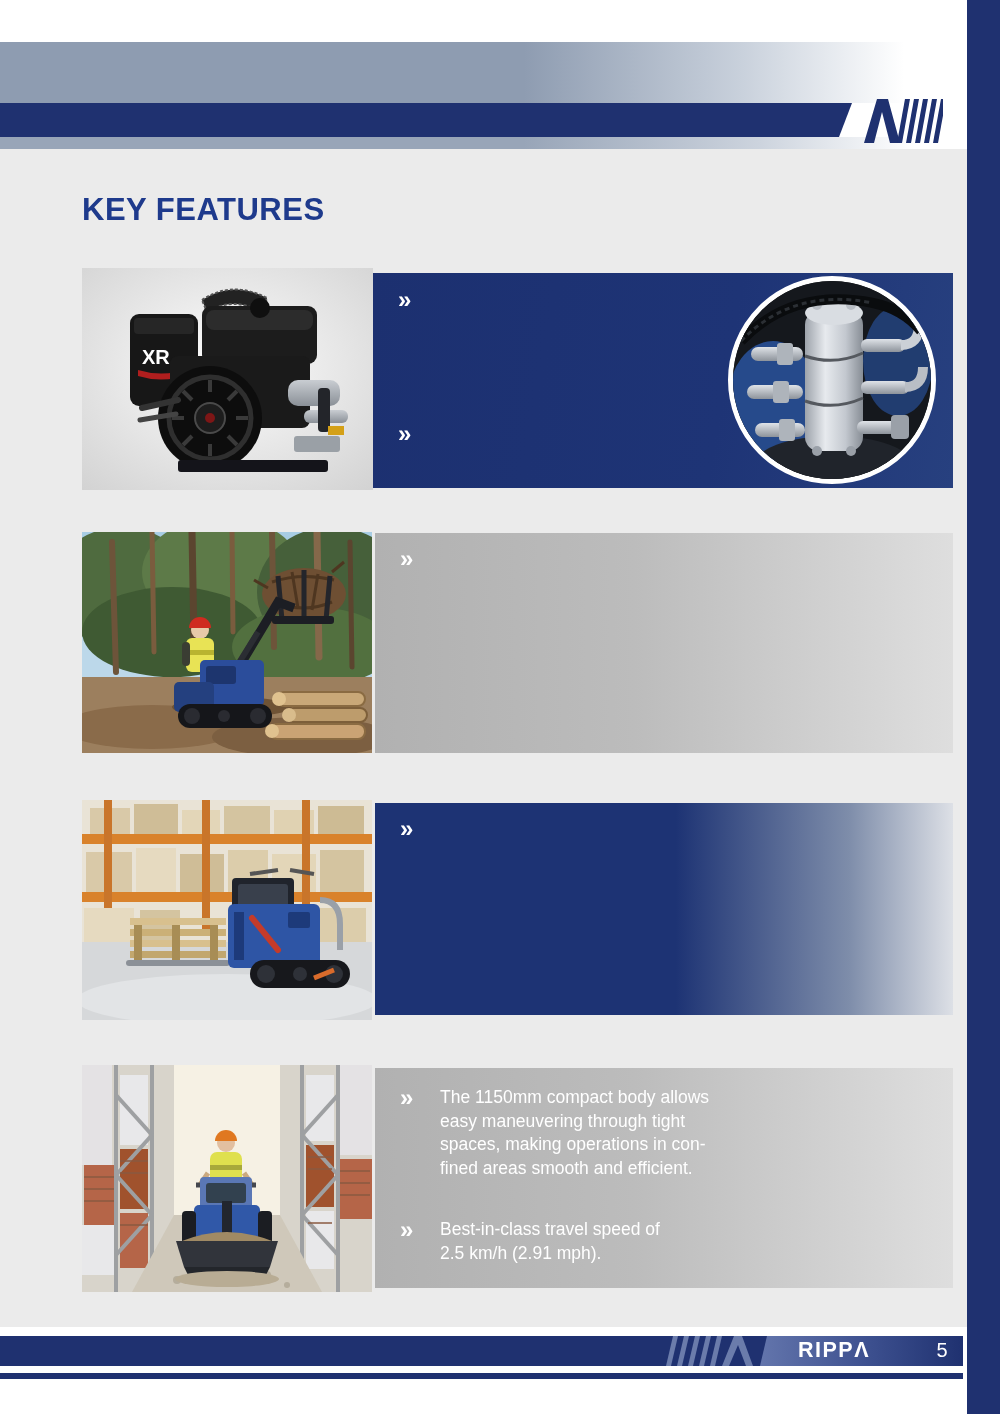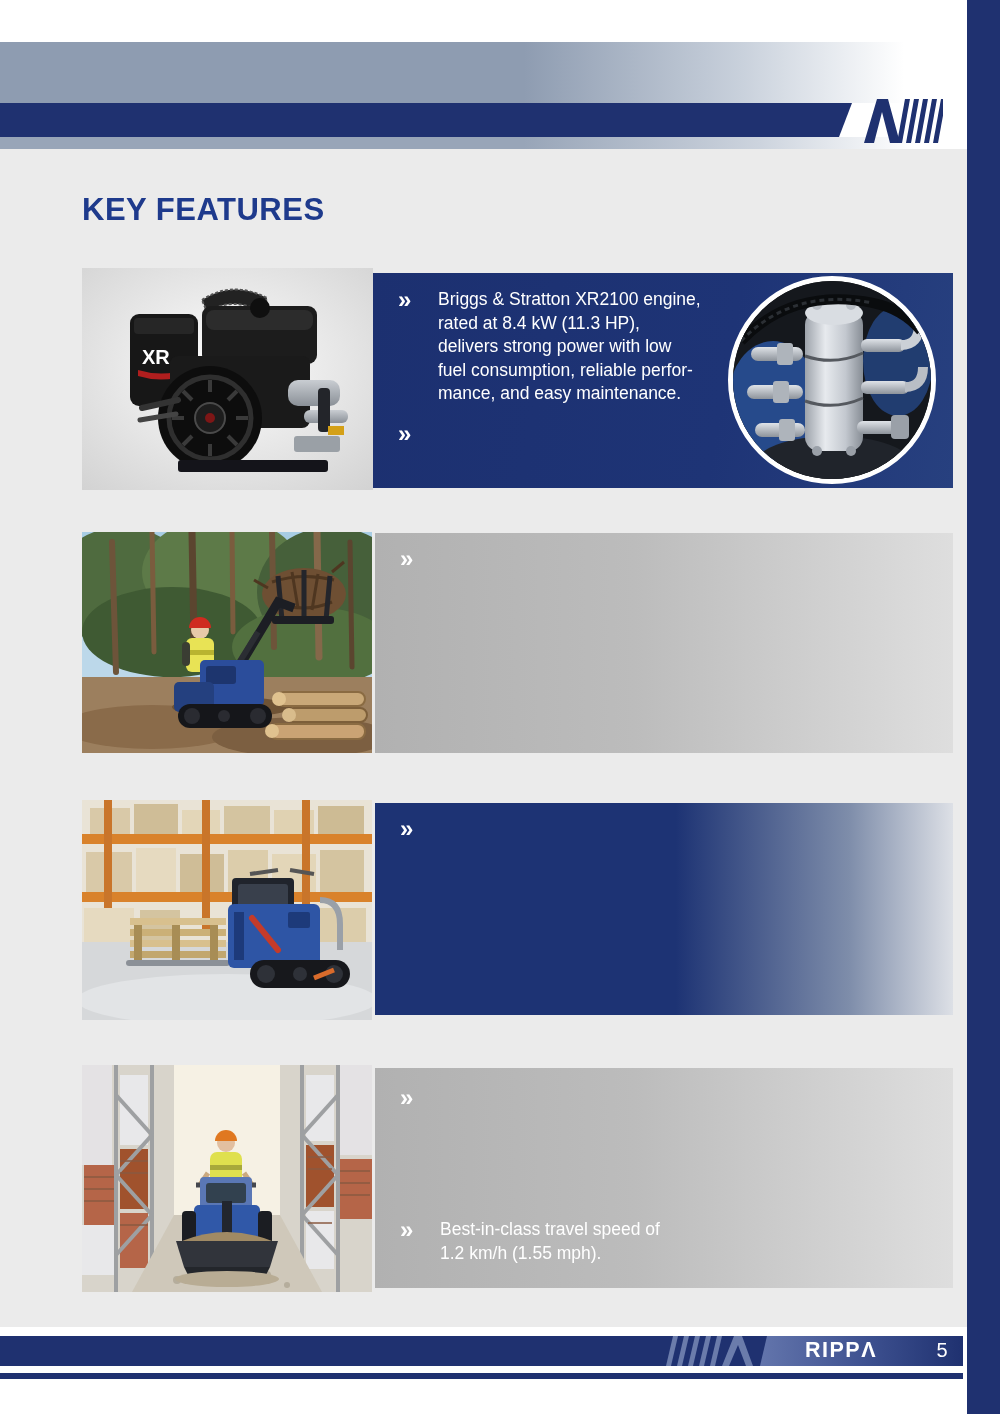--- a/index.html
+++ b/index.html
@@ -29,21 +29,21 @@
   .panel-gray{background:linear-gradient(90deg,#b1b1b1 0%,#bcbcbc 45%,#dedede 100%);}
   .bullet{position:absolute;left:25px;display:flex;}
   .bullet .marker{width:40px;flex:0 0 40px;color:#ffffff;font-size:24px;font-weight:bold;
     line-height:23px;letter-spacing:-2px;}
   .bullet .btext{color:#ffffff;font-size:17.5px;line-height:23.5px;white-space:pre-line;width:340px;}
   .circle-img{position:absolute;left:728px;top:276px;width:198px;height:198px;border-radius:50%;
     border:5px solid #ffffff;overflow:hidden;background:#15181d;}
   
   .ftr-bar{position:absolute;left:0;top:1336px;width:963px;height:30px;background:#1f3170;overflow:hidden;}
   .ftr-deco{position:absolute;left:663px;top:0;}
-  .ftr-brand{position:absolute;left:798px;top:1338px;width:86px;text-align:center;
+  .ftr-brand{position:absolute;left:798px;top:1338px;width:86px;
     color:#ffffff;font-size:21.5px;font-weight:bold;letter-spacing:1.5px;}
   .ftr-num{position:absolute;left:927px;top:1339px;width:30px;text-align:center;
     color:#ffffff;font-size:20px;}
   .ftr-line{position:absolute;left:0;top:1373px;width:963px;height:6px;background:#1f3170;}
 </style>
 </head>
 <body>
 
 <div class="page">
 
@@ -116,25 +116,20 @@
       <path d="M60 140 L96 132" stroke="#333" stroke-width="6" stroke-linecap="round"></path>
       <path d="M58 152 L94 146" stroke="#444" stroke-width="5" stroke-linecap="round"></path>
 
       <rect x="96" y="192" width="150" height="12" rx="3" fill="#14141a"></rect>
     </svg>
   </div>
 
   <div class="feat-panel panel-navy" style="left:373px;top:273px;width:580px;height:215px;">
     <div class="bullet" style="top:15px;">
       <span class="marker">»</span>
-      <span class="btext">Briggs &amp; Stratton XR2100 engine,
-rated at 8.4 kW (11.3 HP),
-delivers strong power with low
-fuel consumption, reliable perfor-
-mance, and easy maintenance.</span>
     </div>
     <div class="bullet" style="top:149px;">
       <span class="marker">»</span>
     </div>
   </div>
 
   <div class="circle-img">
     <svg width="198" height="198" viewBox="0 0 198 198">
       <defs>
         <linearGradient id="pump" x1="0" y1="0" x2="1" y2="0">
@@ -417,25 +412,29 @@
       <path d="M94 176 L196 176 L188 202 L102 202 Z" fill="#31343b"></path>
       <path d="M100 176 Q145 158 190 176 Z" fill="#a08a64"></path>
       <path d="M102 202 L188 202 L184 210 L106 210 Z" fill="#23262b"></path>
       <ellipse cx="145" cy="214" rx="52" ry="8" fill="#b8ac94"></ellipse>
     </svg>
   </div>
 
   <div class="feat-panel panel-gray" style="left:375px;top:1068px;width:578px;height:220px;">
     <div class="bullet" style="top:18px;">
       <span class="marker">»</span>
+      <span class="btext">The 1150mm compact body allows
+easy maneuvering through tight
+spaces, making operations in con-
+fined areas smooth and efficient.</span>
     </div>
     <div class="bullet" style="top:150px;">
       <span class="marker">»</span>
       <span class="btext">Best-in-class travel speed of
-1.2 km/h (1.55 mph).</span>
+2.5 km/h (2.91 mph).</span>
     </div>
   </div>
 
   <div class="ftr-bar">
     <div class="ftr-deco">
       <svg width="300" height="30" viewBox="0 0 300 30">
         <defs>
           <linearGradient id="fseg" x1="0" y1="0" x2="1" y2="0">
             <stop offset="0%" stop-color="#6375ac"></stop>
               <stop offset="55%" stop-color="#3c4f8e"></stop>

